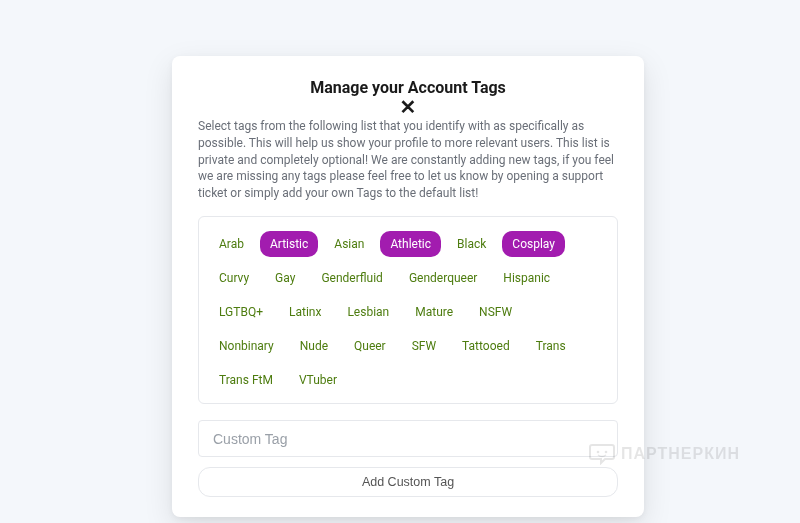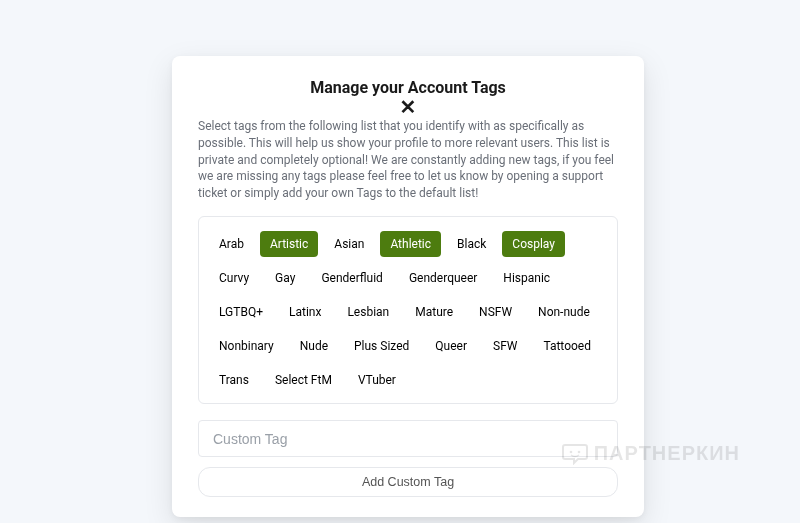--- a/index.html
+++ b/index.html
@@ -37,27 +37,28 @@
     border-radius: 6px;
     padding: 10px 10px 6px 10px;
   }
   .tag-row { display: flex; flex-wrap: wrap; }
   .tag {
     display: inline-block;
     padding: 6px 10px;
     margin: 4px 6px 4px 0;
     border-radius: 4px;
     font-size: 12px;
-    color: #000000;
+    color: #4d7c0f;
     background: #ffffff;
     cursor: pointer;
   }
   .tag.selected {
-    background: #4d7c0f;
+    background: #a21caf;
     color: #ffffff;
+    border-radius: 10px;
   }
   .custom-input-wrap {
     margin-top: 16px;
     border: 1px solid #e6e8ec;
     border-radius: 4px;
     padding: 8px 12px;
   }
   .custom-input {
     width: 100%; border: none; outline: none;
     font-size: 14px; color: #666;
@@ -77,21 +78,21 @@
   }
   .watermark {
     position: absolute;
     right: 60px; bottom: 58px;
     display: flex; align-items: center;
     color: rgba(0,0,0,0.10);
     font-family: Arial, sans-serif;
   }
   .watermark svg { margin-right: 6px; }
   .watermark-text {
-    font-size: 20px; letter-spacing: 1px; font-weight: 600;
+    font-size: 16px; letter-spacing: 1px; font-weight: 600;
   }
 </style>
 </head>
 <body>
 
 <div class="dialog">
   <div class="header-row">
     <div class="title">Manage your Account Tags</div>
     <button class="close-x">✕</button>
   </div>
@@ -108,29 +109,27 @@
         <span class="tag">Curvy</span>
         <span class="tag">Gay</span>
         <span class="tag">Genderfluid</span>
         <span class="tag">Genderqueer</span>
         <span class="tag">Hispanic</span>
         <span class="tag">LGTBQ+</span>
         <span class="tag">Latinx</span>
         <span class="tag">Lesbian</span>
         <span class="tag">Mature</span>
         <span class="tag">NSFW</span>
-        <span class="tag">Non-nude</span>
         <span class="tag">Nonbinary</span>
         <span class="tag">Nude</span>
-        <span class="tag">Plus Sized</span>
         <span class="tag">Queer</span>
         <span class="tag">SFW</span>
         <span class="tag">Tattooed</span>
         <span class="tag">Trans</span>
-        <span class="tag">Select FtM</span>
+        <span class="tag">Trans FtM</span>
         <span class="tag">VTuber</span>
       </div>
   </div>
 
   <div class="custom-input-wrap">
     <input class="custom-input" placeholder="Custom Tag" style="">
   </div>
 
   <button class="add-btn">Add Custom Tag</button>
 

